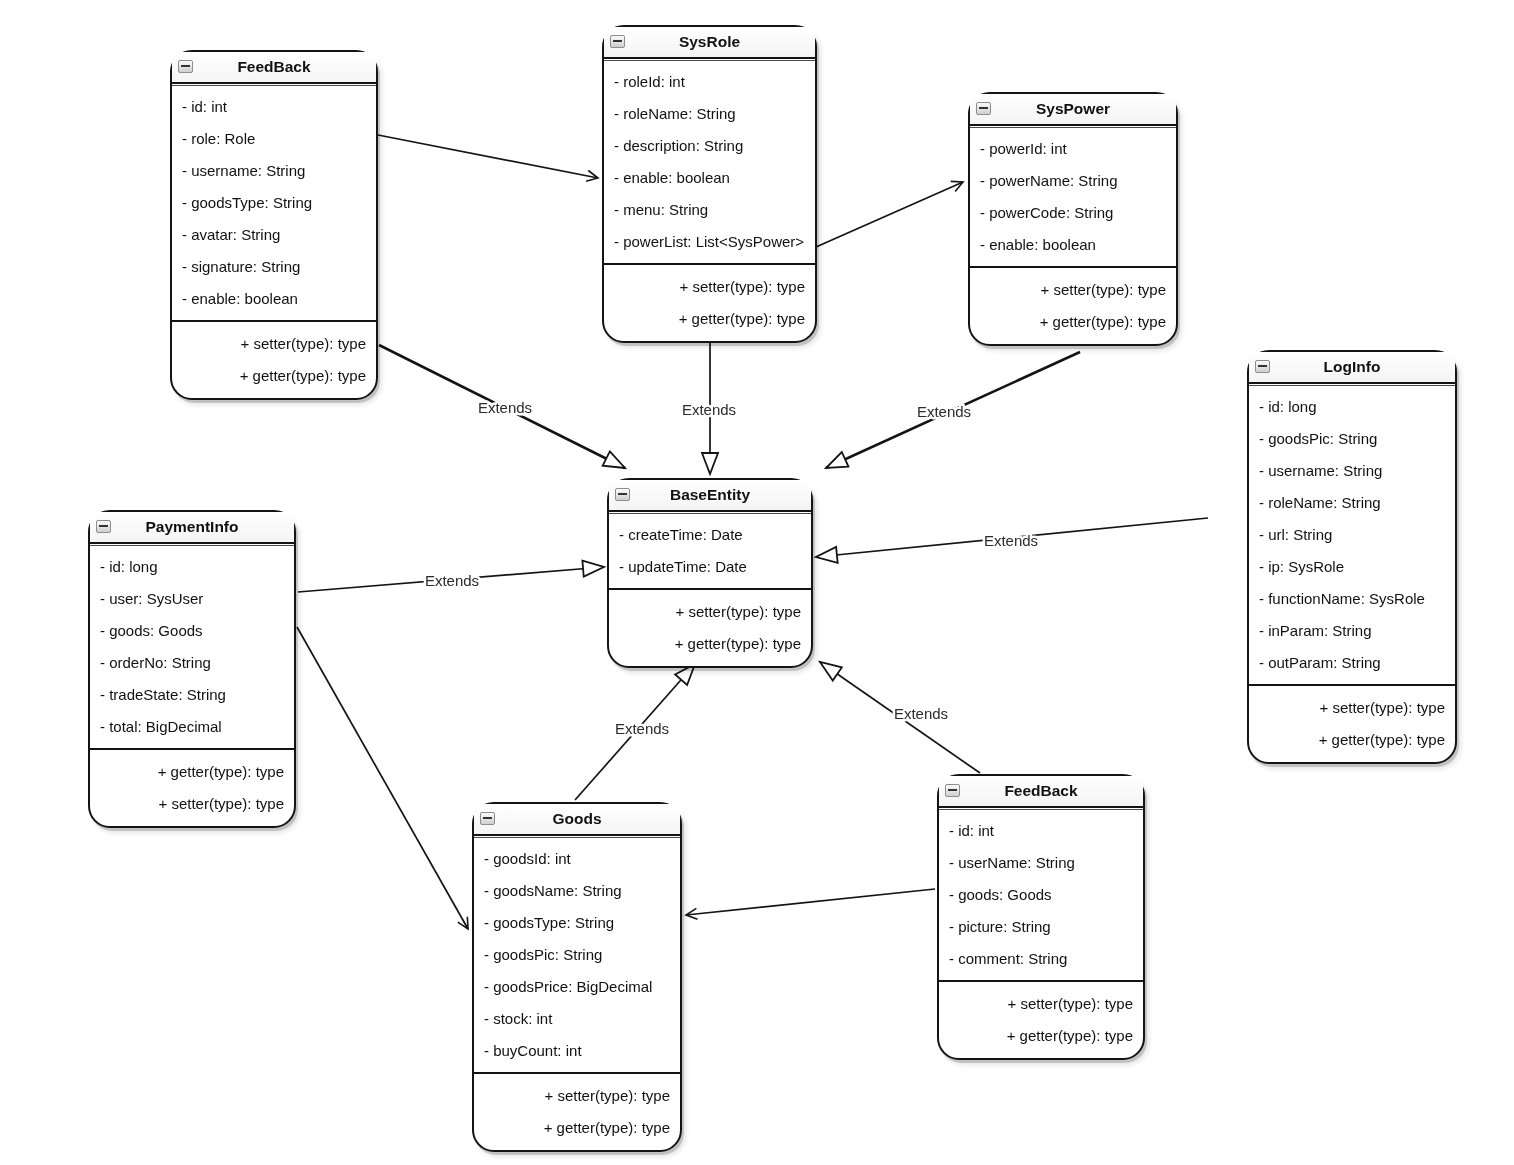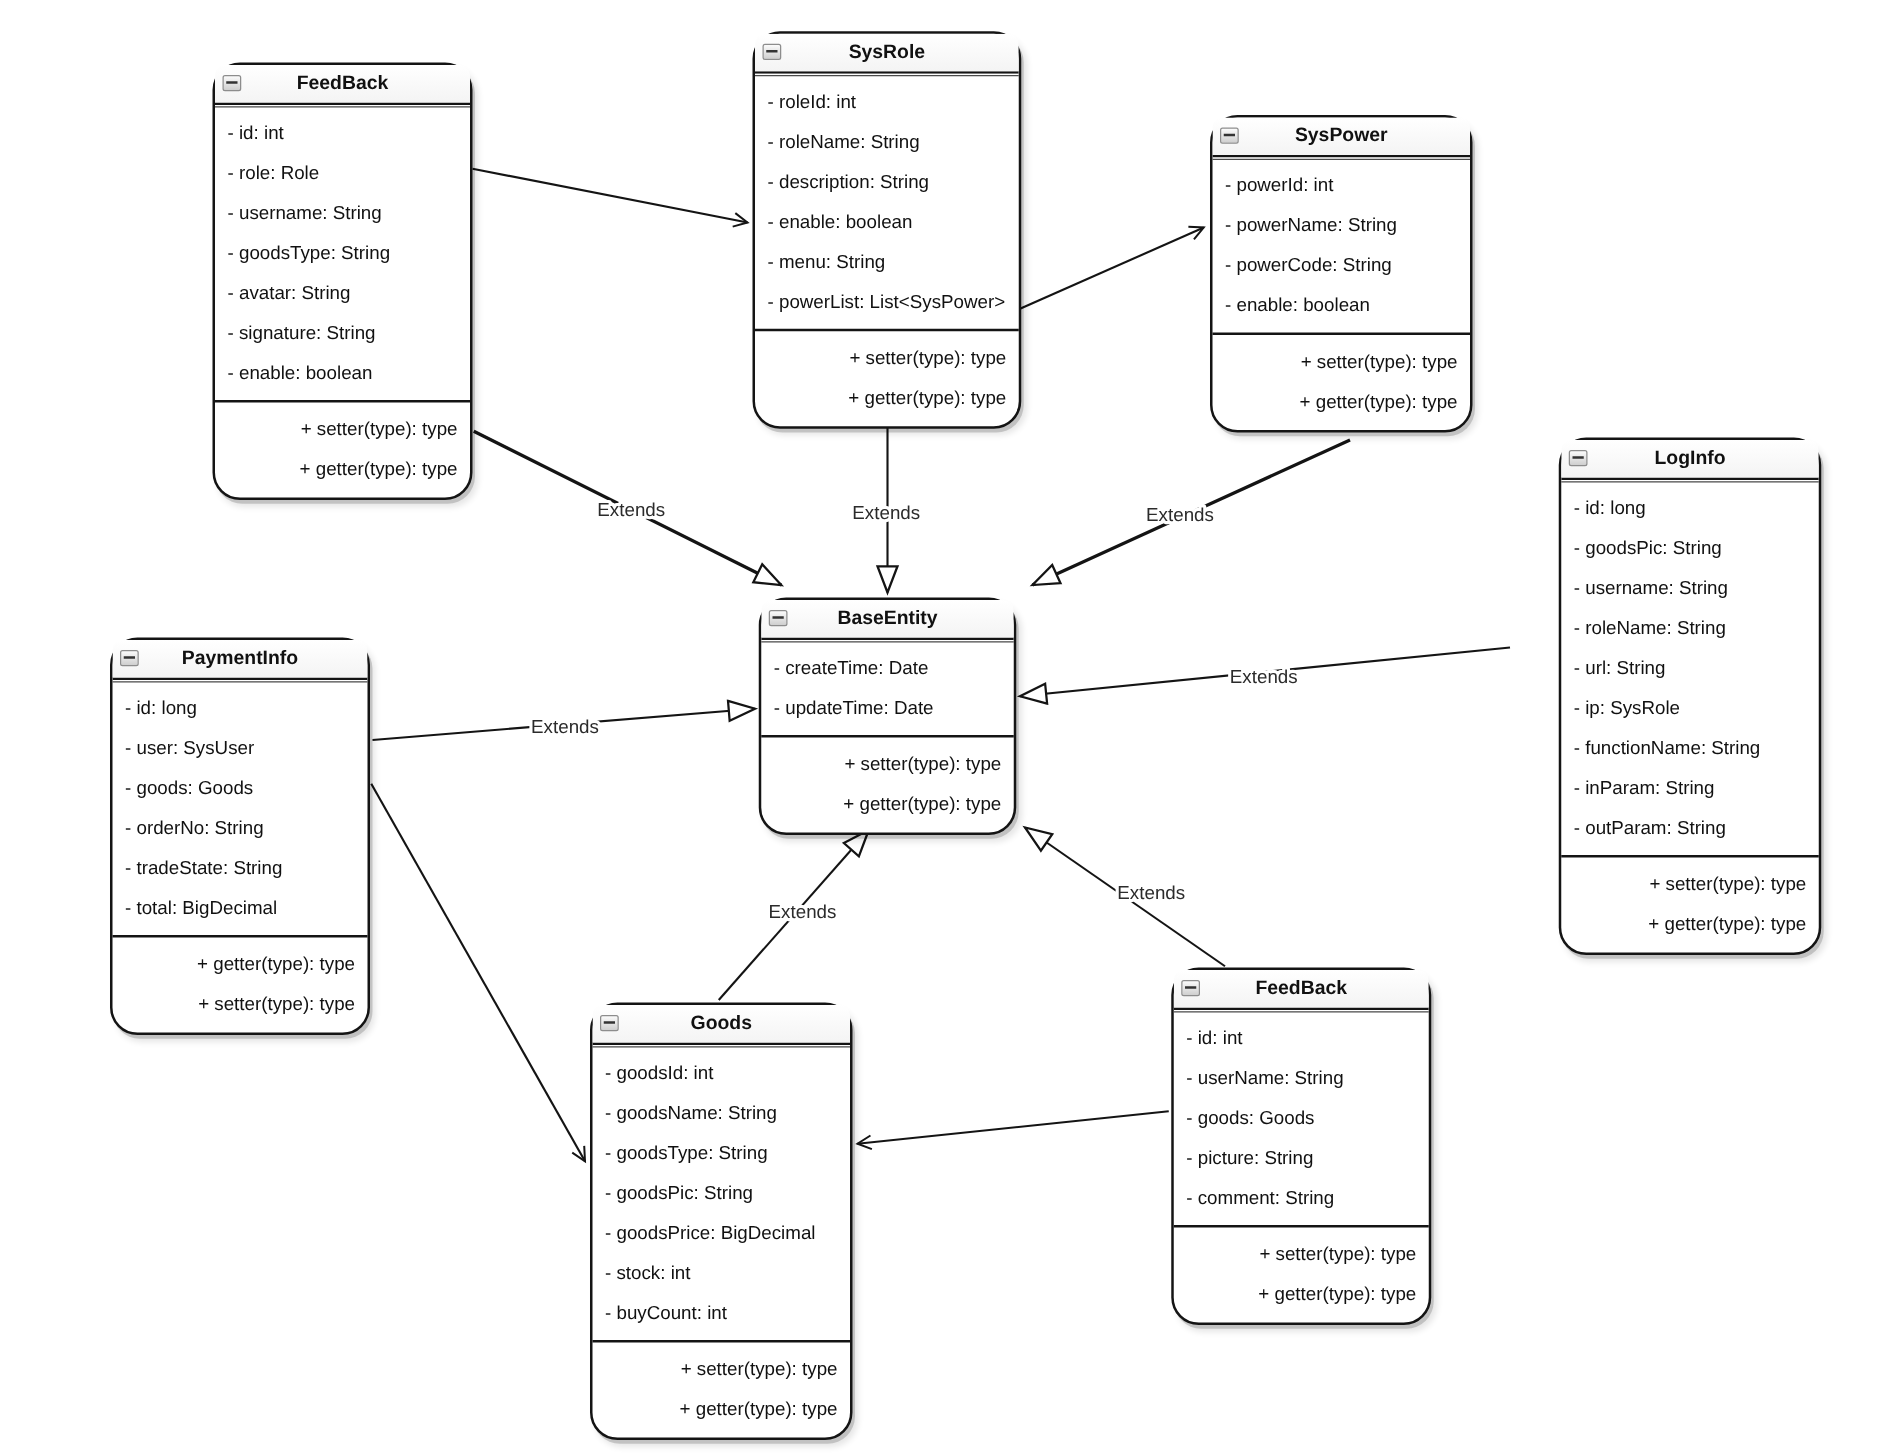--- a/index.html
+++ b/index.html
@@ -180,21 +180,21 @@
       <span class="collapse"></span>
       <span>LogInfo</span>
     </div>
     <div class="uml-attrs">
         <div class="row">- id: long</div>
         <div class="row">- goodsPic: String</div>
         <div class="row">- username: String</div>
         <div class="row">- roleName: String</div>
         <div class="row">- url: String</div>
         <div class="row">- ip: SysRole</div>
-        <div class="row">- functionName: String</div>
+        <div class="row">- functionName: SysRole</div>
         <div class="row">- inParam: String</div>
         <div class="row">- outParam: String</div>
       </div>
     <div class="uml-methods">
         <div class="row">+ setter(type): type</div>
         <div class="row">+ getter(type): type</div>
       </div>
   </div>
 
   <div class="uml-class" style="left:607px;top:478px;width:202px">

